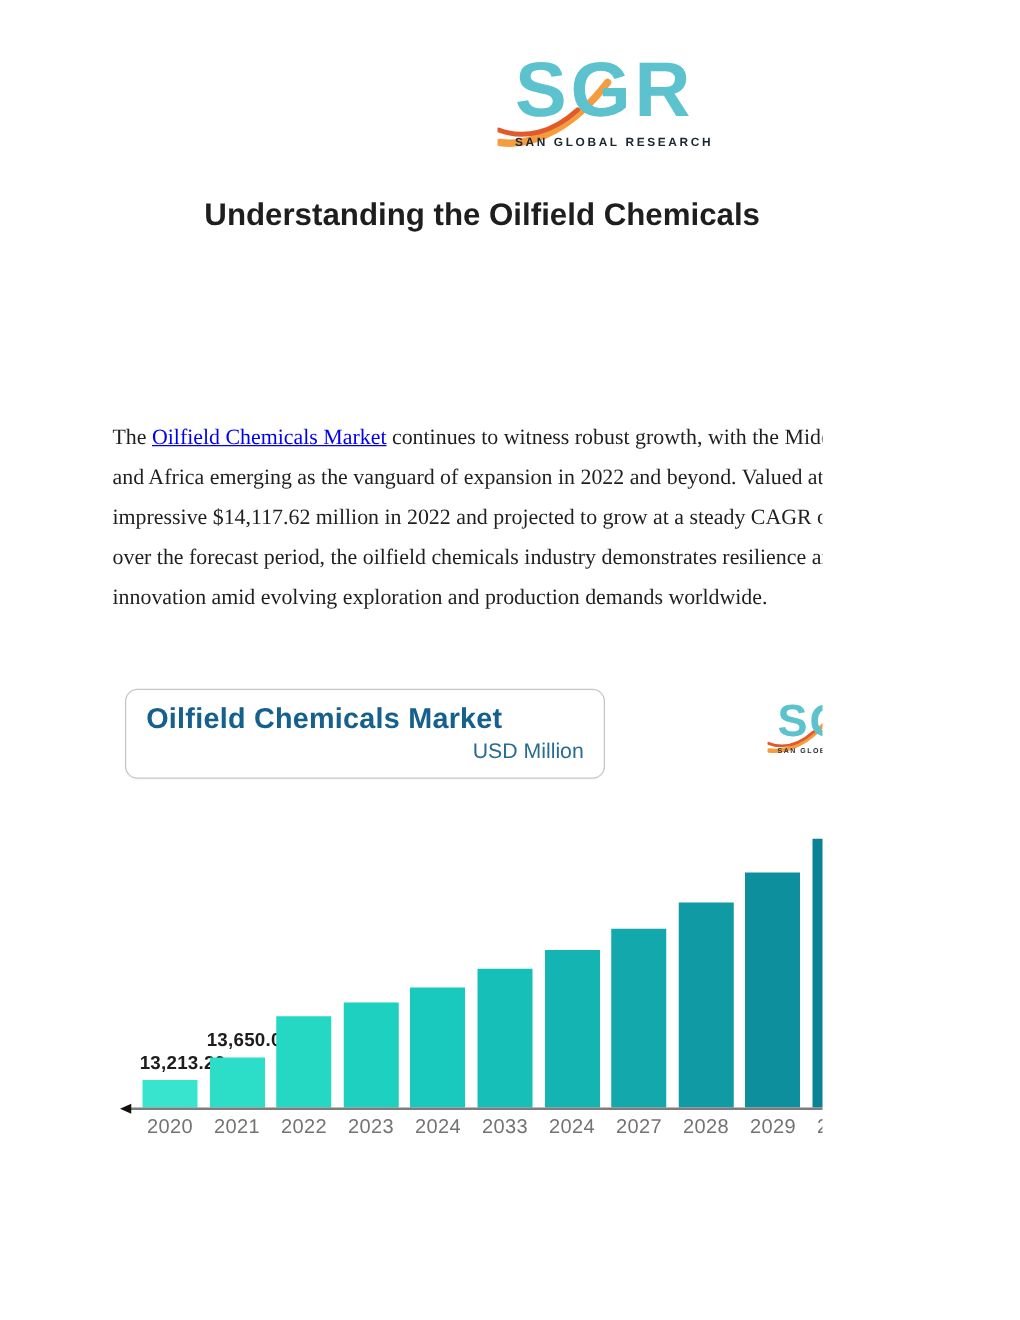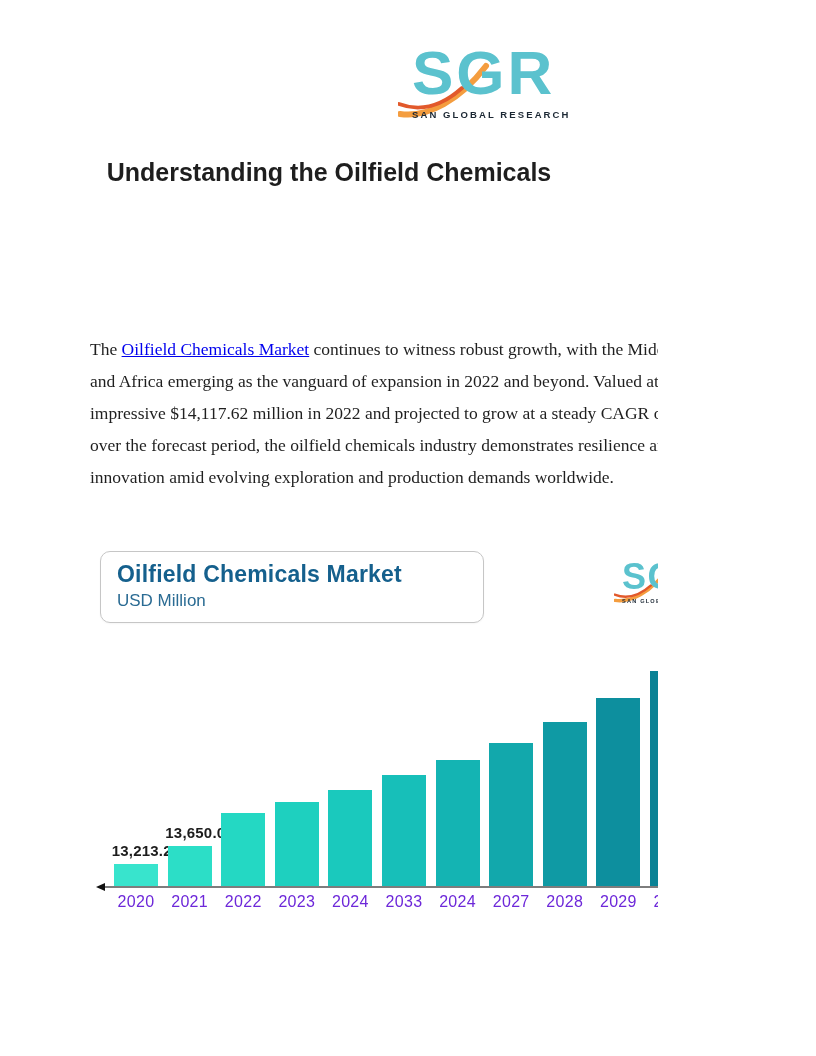--- a/index.html
+++ b/index.html
@@ -14,54 +14,54 @@
   .logo-main{top:42px;right:96px;width:150px;}
   .logo-main .acronym{font-size:62px;letter-spacing:3px;}
   .logo-main .swoosh{left:-14px;top:14px;width:104px;height:66px;}
   .logo-main .tagline{font-size:9.5px;letter-spacing:2.1px;margin-top:5px;}
   .logo-sm{top:8px;right:0;width:90px;}
   .logo-sm .acronym{font-size:36px;letter-spacing:1.5px;}
   .logo-sm .swoosh{left:-8px;top:8px;width:60px;height:38px;}
   .logo-sm .tagline{font-size:5.6px;letter-spacing:1.2px;margin-top:3px;}
 
   
-  .title{position:absolute;top:146px;left:50px;right:50px;text-align:center;
+  .title{position:absolute;top:146px;left:50px;right:50px;text-align:right;
          font-weight:bold;font-size:25px;line-height:52px;color:#1E1E1E;}
   .title span{display:block;}
   .intro{position:absolute;top:333px;left:90px;width:644px;
          font-family:"Liberation Serif","DejaVu Serif",serif;
          font-size:17.5px;line-height:32px;color:#1F1F1F;}
   .intro a{text-decoration:underline;}
 
   
   .chart{position:absolute;top:551px;left:100px;width:612px;}
   .chart-head{position:relative;height:74px;}
   .title-box{position:absolute;left:0;top:0;width:384px;box-sizing:border-box;
              background:#fff;border:1px solid #C6C6C6;border-radius:10px;
              padding:9px 16px 11px 16px;box-shadow:0 1px 2px rgba(0,0,0,0.04);}
   .title-box .t{font-size:23px;font-weight:bold;color:#15608D;letter-spacing:0.2px;}
-  .title-box .u{font-size:17px;color:#2A6B93;margin-top:3px;}
+  .title-box .u{font-size:17px;color:#2A6B93;margin-top:3px;text-align:right;}
 
   .plot{position:relative;margin-top:15px;height:248px;}
   .bars{position:absolute;left:14px;right:18px;bottom:2px;
         display:flex;justify-content:space-between;align-items:flex-end;}
   .bar{position:relative;width:44px;}
   .bar-label{position:absolute;bottom:calc(100% + 5px);left:50%;
              transform:translateX(calc(-50% + 10px));white-space:nowrap;
              font-size:15px;font-weight:bold;color:#1C1C1C;letter-spacing:0.2px;}
   .xaxis{position:absolute;left:3px;right:0;bottom:0;height:2px;background:#7D7D7D;}
   .xarrow{position:absolute;left:-4px;bottom:-3px;width:0;height:0;
           border-top:4px solid transparent;border-bottom:4px solid transparent;
           border-right:9px solid #111;}
   .yaxis{position:absolute;right:4px;top:12px;bottom:0;width:2px;background:#4A4A4A;}
   .yarrow{position:absolute;right:1px;top:1px;width:0;height:0;
           border-left:4px solid transparent;border-right:4px solid transparent;
           border-bottom:10px solid #111;}
   .years{display:flex;justify-content:space-between;margin:5px 18px 0 14px;}
-  .year{width:44px;text-align:center;font-size:16px;color:#6d28d9;letter-spacing:0.3px;}
+  .year{width:44px;text-align:center;font-size:16px;color:#737373;letter-spacing:0.3px;}
 </style>
 </head>
 <body>
 
 <div class="page">
 
   <div class="logo logo-main">
     <svg class="swoosh" viewBox="0 0 104 66" fill="none" xmlns="http://www.w3.org/2000/svg">
       <path d="M2,58 C30,62 62,44 88,10" stroke="#F49D3F" stroke-width="6" fill="none" stroke-linecap="round"></path>
       <path d="M1,48 C22,56 44,50 64,32" stroke="#E2592B" stroke-width="4" fill="none" stroke-linecap="round"></path>

